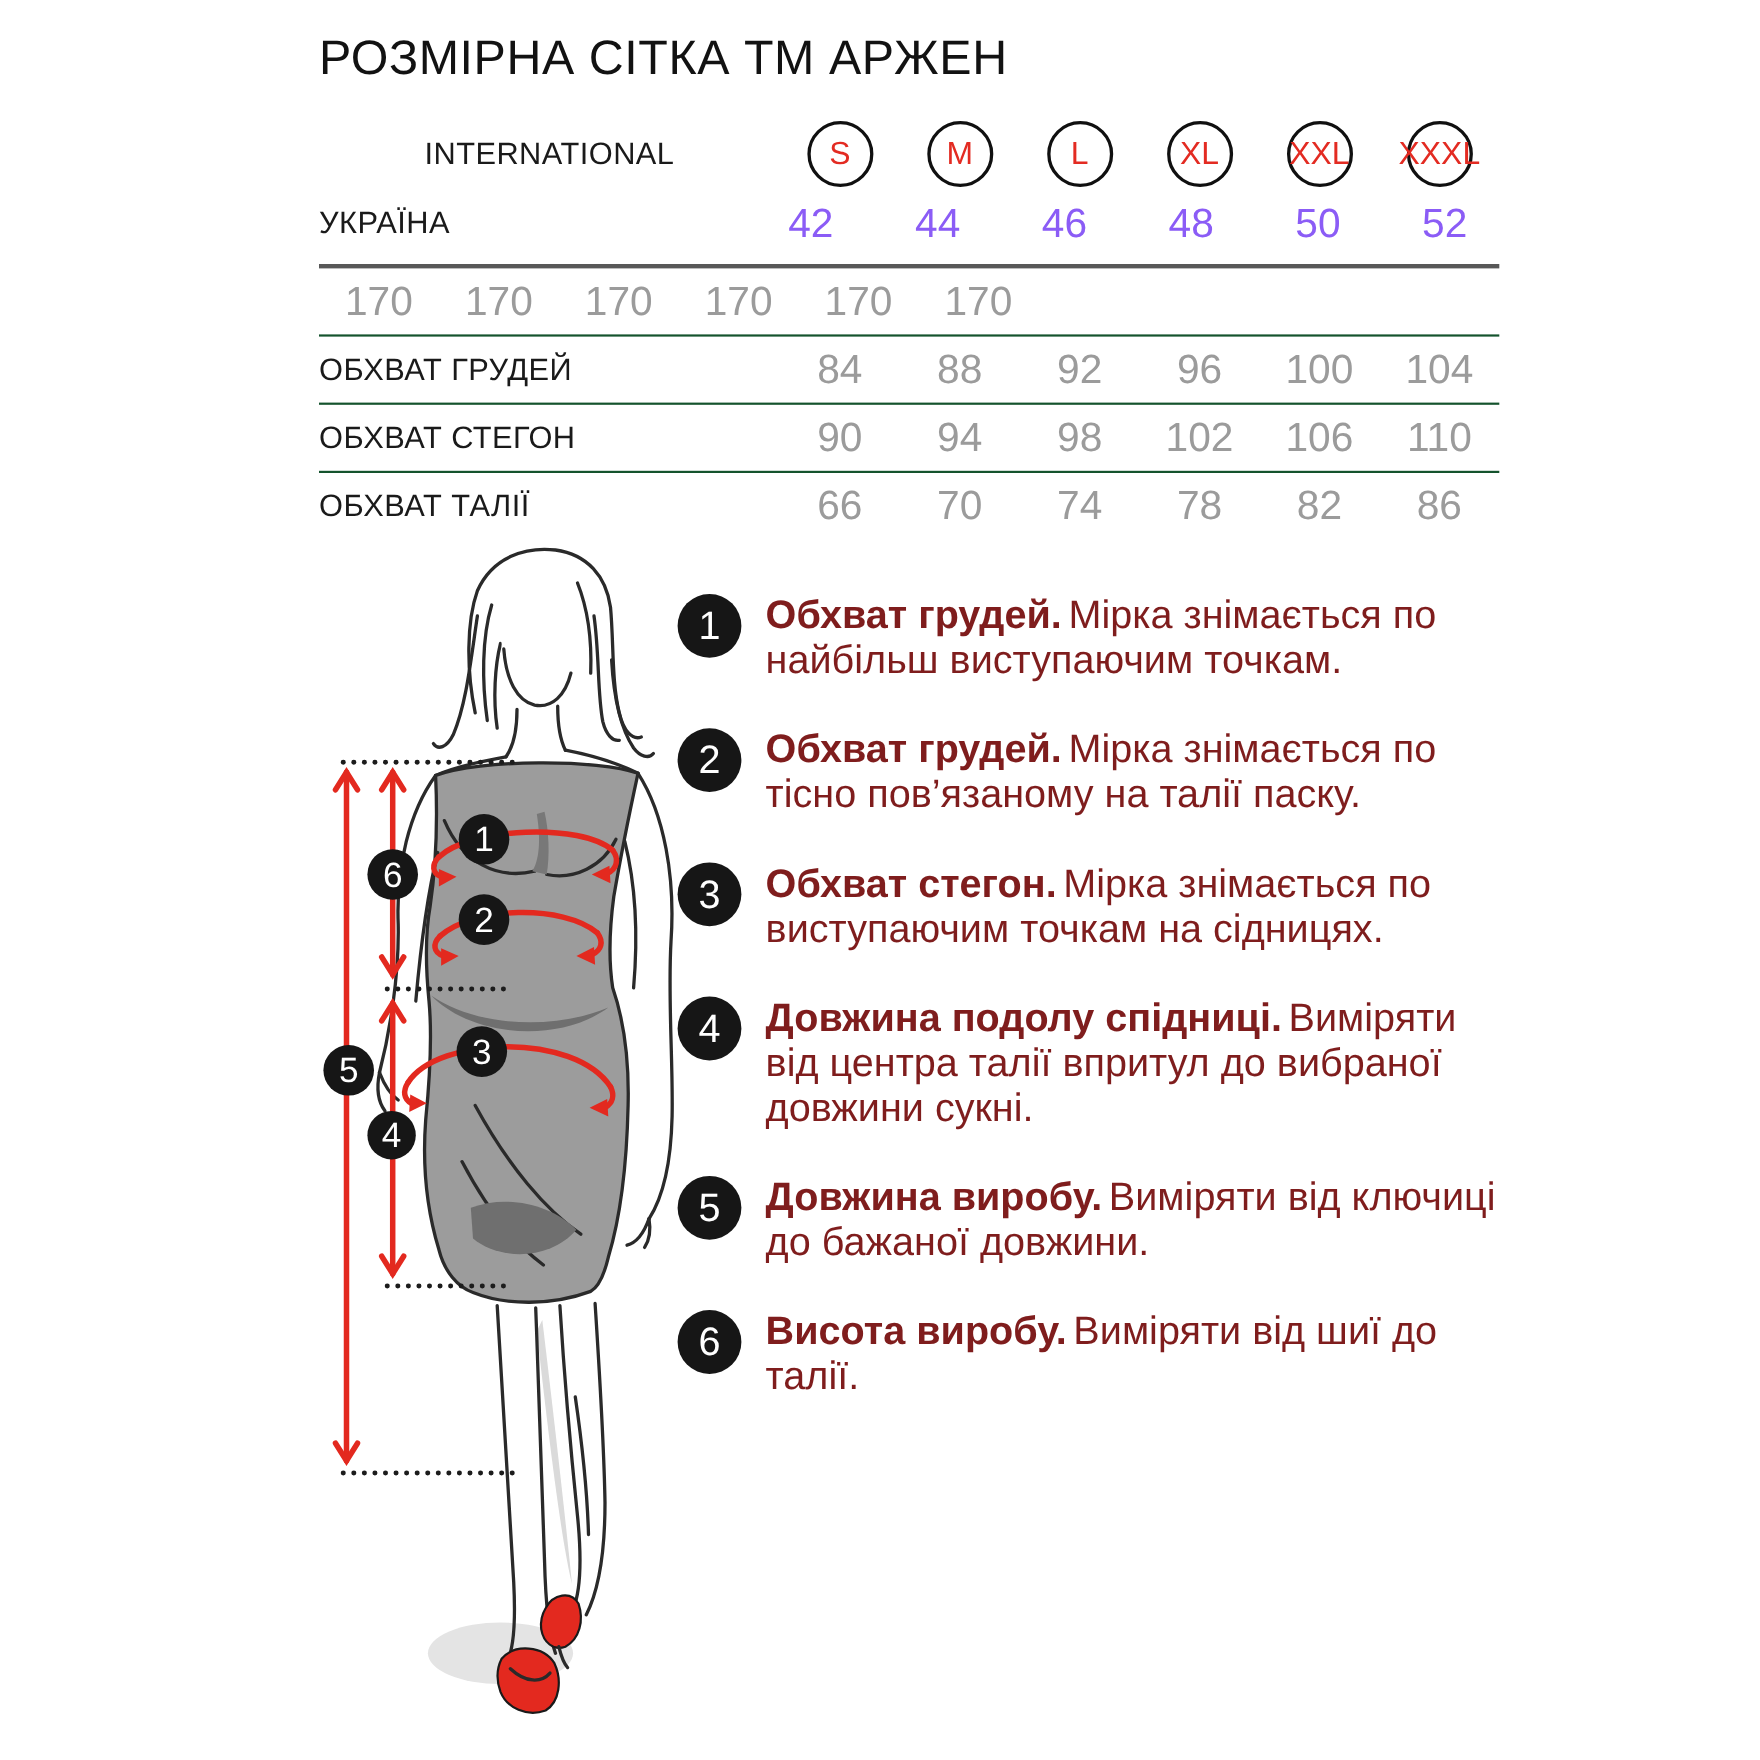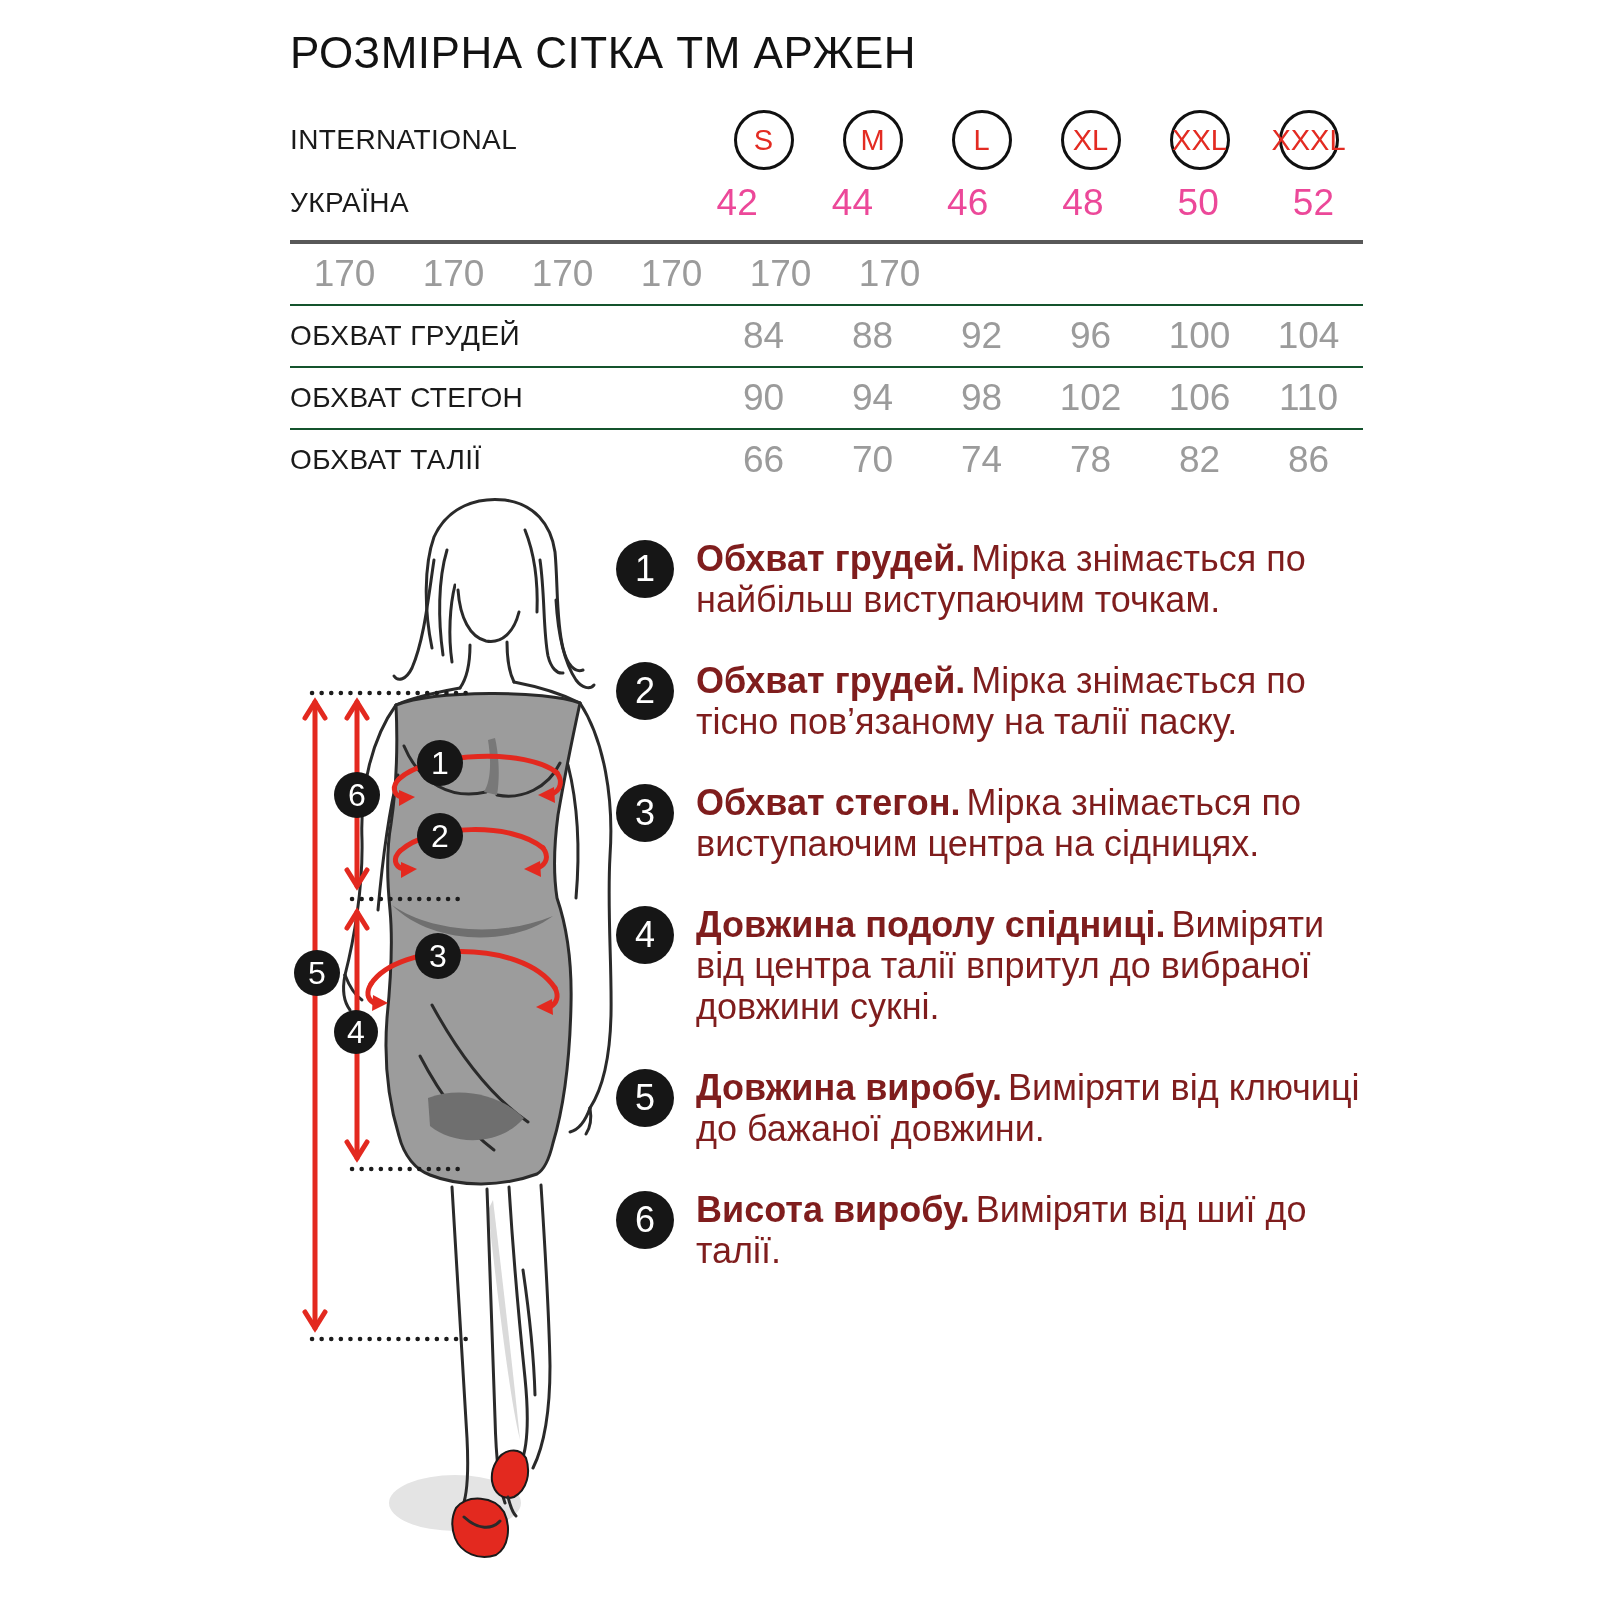--- a/index.html
+++ b/index.html
@@ -13,29 +13,29 @@
     position:absolute; left:290px; top:28px;
     font-size:44px; font-weight:500; letter-spacing:.5px; color:#121212;
     white-space:nowrap;
   }
 
   
   .size-table { position:absolute; left:290px; top:108px; width:1073px; }
   .t-row { display:flex; align-items:center; }
   .t-label { width:419px; font-size:28px; letter-spacing:.4px; color:#1a1a1a; }
   .t-cell { width:109px; display:flex; justify-content:center; align-items:center; }
-  .t-head1 { height:64px; }
+  .t-head1 { height:64px;text-align:center; }
   .t-head2 { height:62px;gap:16px; }
   .size-circle {
     width:54px; height:54px; border:3px solid #101010; border-radius:50%;
     display:flex; align-items:center; justify-content:center; flex:none;
     overflow:visible;
   }
   .size-circle span { font-size:29px; color:#e32b22; white-space:nowrap; }
-  .t-head2 .t-cell { font-size:37px; color:#ec4899; }
+  .t-head2 .t-cell { font-size:37px; color:#8b5cf6; }
   .t-thick { height:4px; background:#585858; margin-top:6px; }
   .t-data { height:60px; }
   .t-data .t-cell { font-size:37px; color:#9b9b9b; }
   .t-data + .t-data { border-top:2px solid #14532d; }
 
   
   .legend { position:absolute; left:616px; top:538px; width:758px; }
   .legend-item { display:flex; margin-bottom:40px; }
   .legend-badge {
     flex:none; width:58px; height:58px; margin-top:2px; margin-right:22px;
@@ -278,21 +278,21 @@
     <div class="legend-badge">
         <span>2</span>
       </div>
     <div class="legend-text"><b>Обхват грудей.</b><span>Мірка знімається по тісно пов’язаному на талії паску.</span></div>
   </div>
 
   <div class="legend-item">
     <div class="legend-badge">
         <span>3</span>
       </div>
-    <div class="legend-text"><b>Обхват стегон.</b><span>Мірка знімається по виступаючим центра на сідницях.</span></div>
+    <div class="legend-text"><b>Обхват стегон.</b><span>Мірка знімається по виступаючим точкам на сідницях.</span></div>
   </div>
 
   <div class="legend-item">
     <div class="legend-badge">
         <span>4</span>
       </div>
     <div class="legend-text"><b>Довжина подолу спідниці.</b><span>Виміряти від центра талії впритул до вибраної довжини сукні.</span></div>
   </div>
 
   <div class="legend-item">

